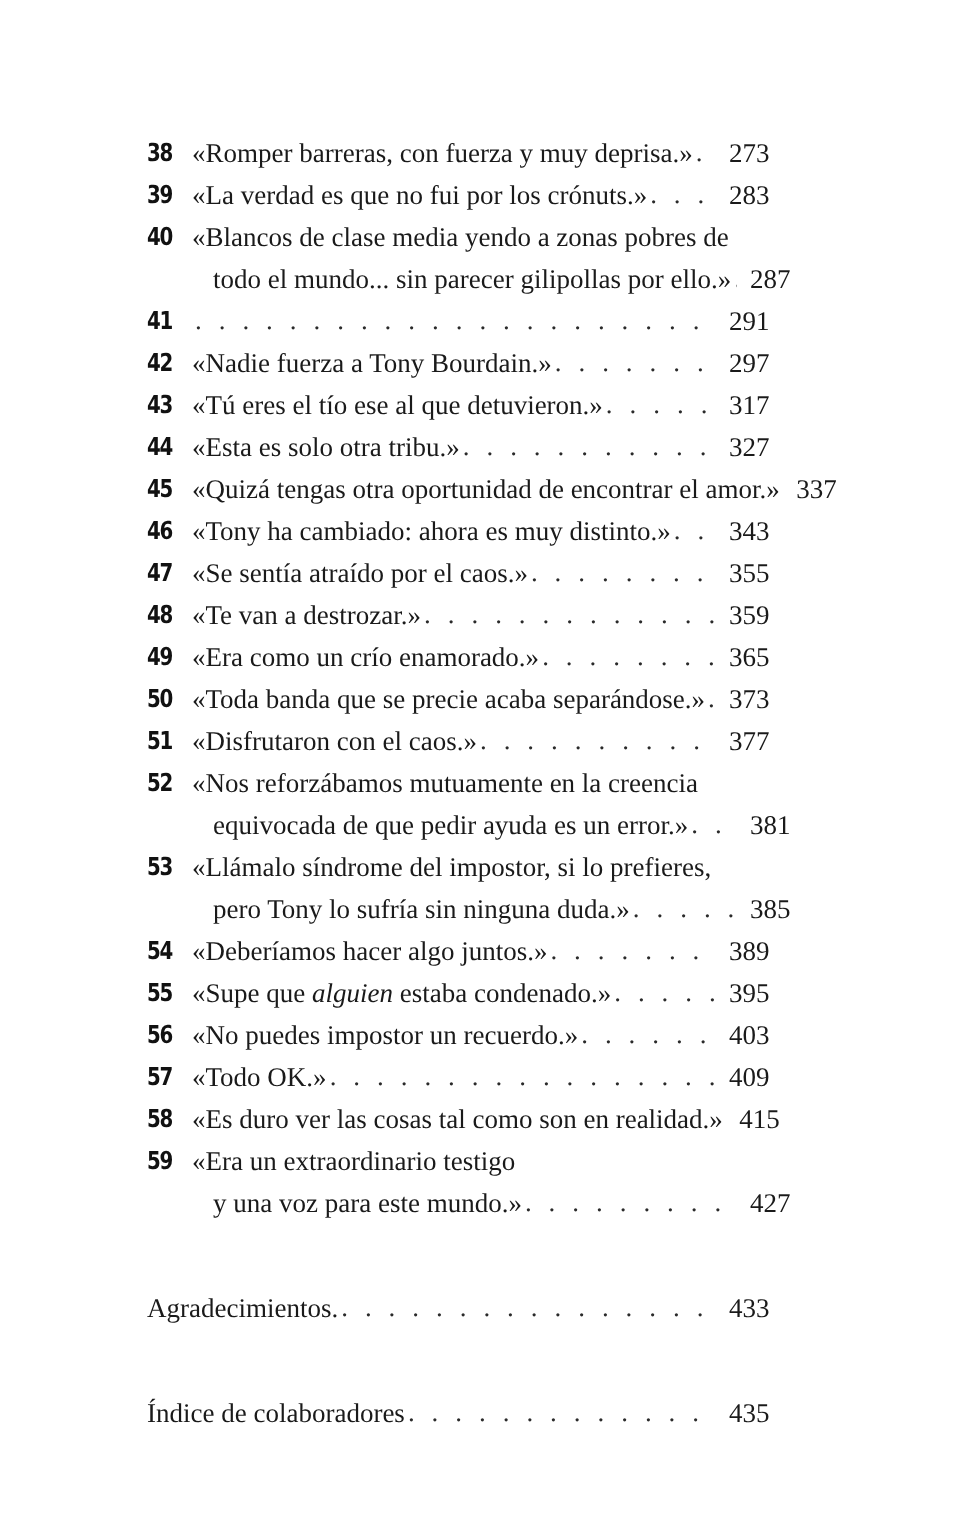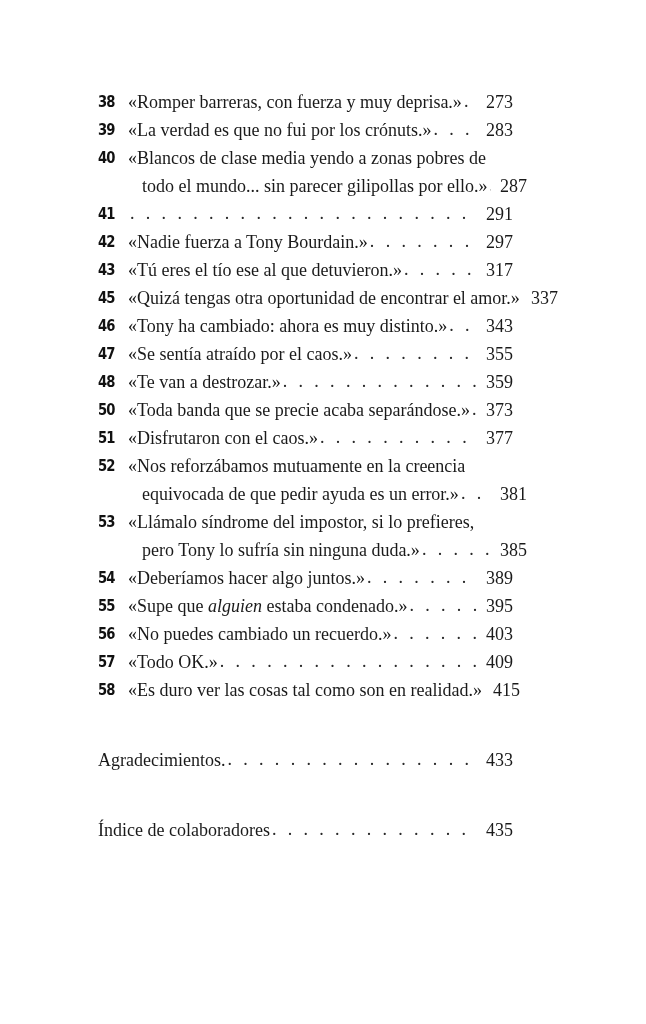--- a/index.html
+++ b/index.html
@@ -181,20 +181,30 @@
         <span class="chapter-num">43</span>
         <span class="entry-body">
           <div class="entry-line">
             <span class="entry-title">«Tú eres el tío ese al que detuvieron.»</span>
             <span class="leader" aria-hidden="true"></span>
             <span class="entry-page">317</span>
           </div>
         </span>
       </li>
       <li class="toc-entry">
+        <span class="chapter-num">44</span>
+        <span class="entry-body">
+          <div class="entry-line">
+            <span class="entry-title">«Esta es solo otra tribu.»</span>
+            <span class="leader" aria-hidden="true"></span>
+            <span class="entry-page">327</span>
+          </div>
+        </span>
+      </li>
+      <li class="toc-entry">
         <span class="chapter-num">45</span>
         <span class="entry-body">
           <div class="entry-line">
             <span class="entry-title">«Quizá tengas otra oportunidad de encontrar el amor.»</span>
             <span class="leader" aria-hidden="true"></span>
             <span class="entry-page">337</span>
           </div>
         </span>
       </li>
       <li class="toc-entry">
@@ -217,20 +227,30 @@
           </div>
         </span>
       </li>
       <li class="toc-entry">
         <span class="chapter-num">48</span>
         <span class="entry-body">
           <div class="entry-line">
             <span class="entry-title">«Te van a destrozar.»</span>
             <span class="leader" aria-hidden="true"></span>
             <span class="entry-page">359</span>
+          </div>
+        </span>
+      </li>
+      <li class="toc-entry">
+        <span class="chapter-num">49</span>
+        <span class="entry-body">
+          <div class="entry-line">
+            <span class="entry-title">«Era como un crío enamorado.»</span>
+            <span class="leader" aria-hidden="true"></span>
+            <span class="entry-page">365</span>
           </div>
         </span>
       </li>
       <li class="toc-entry">
         <span class="chapter-num">50</span>
         <span class="entry-body">
           <div class="entry-line">
             <span class="entry-title">«Toda banda que se precie acaba separándose.»</span>
             <span class="leader" aria-hidden="true"></span>
             <span class="entry-page">373</span>
@@ -290,21 +310,21 @@
             <span class="entry-title">«Supe que <em>alguien</em> estaba condenado.»</span>
             <span class="leader" aria-hidden="true"></span>
             <span class="entry-page">395</span>
           </div>
         </span>
       </li>
       <li class="toc-entry">
         <span class="chapter-num">56</span>
         <span class="entry-body">
           <div class="entry-line">
-            <span class="entry-title">«No puedes cambiado un recuerdo.»</span>
+            <span class="entry-title">«No puedes impostor un recuerdo.»</span>
             <span class="leader" aria-hidden="true"></span>
             <span class="entry-page">403</span>
           </div>
         </span>
       </li>
       <li class="toc-entry">
         <span class="chapter-num">57</span>
         <span class="entry-body">
           <div class="entry-line">
             <span class="entry-title">«Todo OK.»</span>
@@ -316,20 +336,33 @@
       <li class="toc-entry">
         <span class="chapter-num">58</span>
         <span class="entry-body">
           <div class="entry-line">
             <span class="entry-title">«Es duro ver las cosas tal como son en realidad.»</span>
             <span class="leader" aria-hidden="true"></span>
             <span class="entry-page">415</span>
           </div>
         </span>
       </li>
+      <li class="toc-entry">
+        <span class="chapter-num">59</span>
+        <span class="entry-body">
+          <div class="entry-line nopage">
+            <span class="entry-title">«Era un extraordinario testigo</span>
+          </div>
+          <div class="entry-line wrapped">
+            <span class="entry-title">y una voz para este mundo.»</span>
+            <span class="leader" aria-hidden="true"></span>
+            <span class="entry-page">427</span>
+          </div>
+        </span>
+      </li>
     </ul>
 
   <ul class="toc-list backmatter" id="backmatter-list">
       <li class="toc-entry">
         <span class="entry-body">
           <div class="entry-line">
             <span class="entry-title">Agradecimientos.</span>
             <span class="leader" aria-hidden="true"></span>
             <span class="entry-page">433</span>
           </div>

